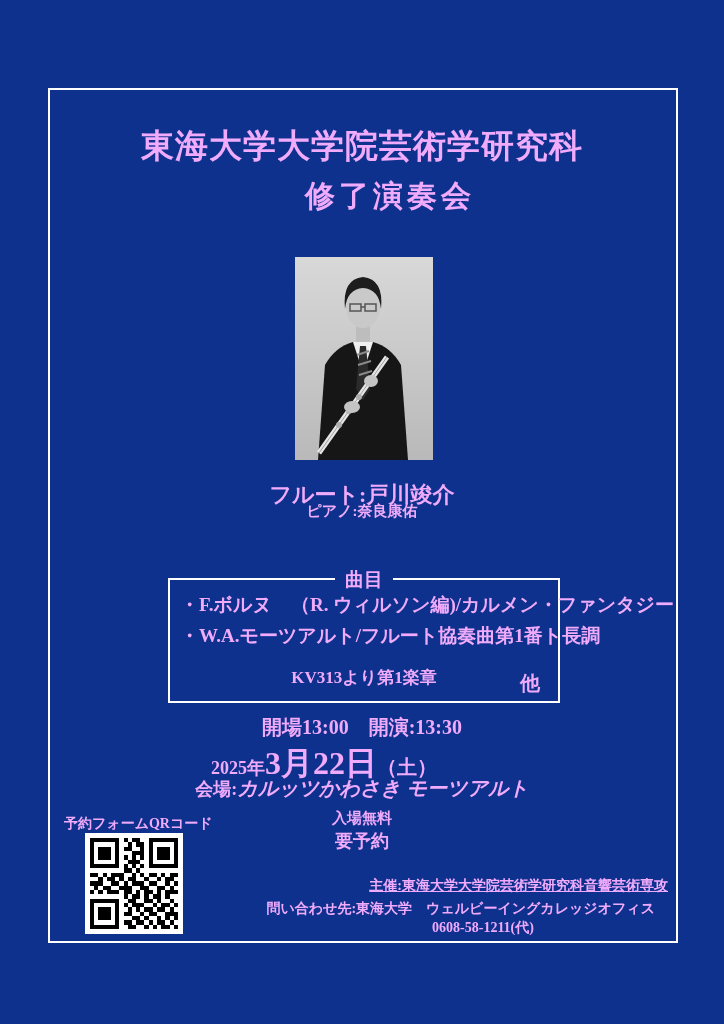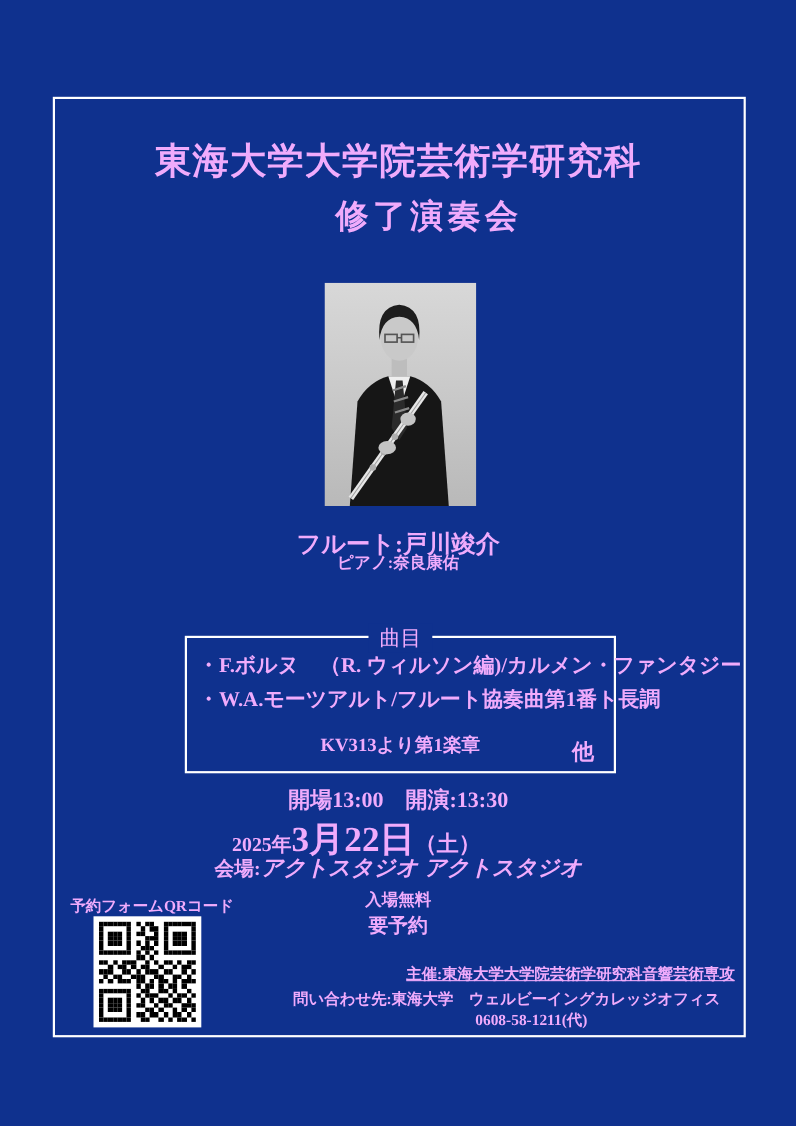--- a/index.html
+++ b/index.html
@@ -7,21 +7,21 @@
           font-family:"Liberation Serif","DejaVu Serif",serif;overflow:hidden;}
   .frame{position:absolute;left:48px;top:88px;width:626px;height:851px;border:2px solid #ffffff;}
   .cline{position:absolute;left:0;width:724px;text-align:center;white-space:nowrap;}
   .title1{top:124px;font-size:33px;font-weight:bold;letter-spacing:1px;}
   .title2{top:176px;font-size:30px;font-weight:bold;letter-spacing:4px;padding-left:28px;}
   .photo{position:absolute;left:295px;top:257px;width:138px;height:203px;}
   .cap-flute{top:444px;font-size:22px;font-weight:bold;margin-top:36px;}
   .cap-piano{top:502px;font-size:15px;font-weight:bold;}
   .program{position:absolute;left:168px;top:578px;width:392px;height:125px;border:2px solid #fff;box-sizing:border-box;}
   .legend{position:absolute;top:-13px;left:50%;transform:translateX(-50%);background:#0f318e;
-          padding:0 10px;font-size:19px;font-weight:normal;white-space:nowrap;}
+          padding:0 10px;font-size:19px;font-weight:bold;white-space:nowrap;}
   .pitem{position:absolute;left:10px;font-size:19px;font-weight:bold;white-space:nowrap;}
   .pitem1{top:12px;}
   .pitem2{top:43px;}
   .psub{position:absolute;left:0;width:100%;top:70px;text-align:center;font-size:17px;font-weight:bold;margin-top:16px;}
   .petc{position:absolute;right:18px;top:90px;font-size:20px;font-weight:bold;}
   .times{top:714px;font-size:20px;font-weight:bold;}
   .dateline{position:absolute;left:0;top:742px;width:648px;display:flex;justify-content:center;
             align-items:baseline;font-weight:bold;white-space:nowrap;}
   .d-year{font-size:18px;}
   .d-day{font-size:32px;}
@@ -92,21 +92,21 @@
 
   <div class="cline times">開場13:00　開演:13:30</div>
 
   <div class="dateline">
     <span class="d-year">2025年</span>
     <span class="d-day">3月22日</span>
     <span class="d-wk">（土）</span>
   </div>
 
   <div class="cline venue">
-    <span>会場:</span><span class="venue-name">アクトスタジオ アクトスタジオ</span>
+    <span>会場:</span><span class="venue-name">カルッツかわさき モーツアルト</span>
   </div>
 
   <div class="cline admission">入場無料</div>
   <div class="cline reservation">要予約</div>
 
   <div class="qr-label">予約フォームQRコード</div>
   <div class="qr">
       <div class="qm"></div>
       <div class="qm"></div>
       <div class="qm"></div>

